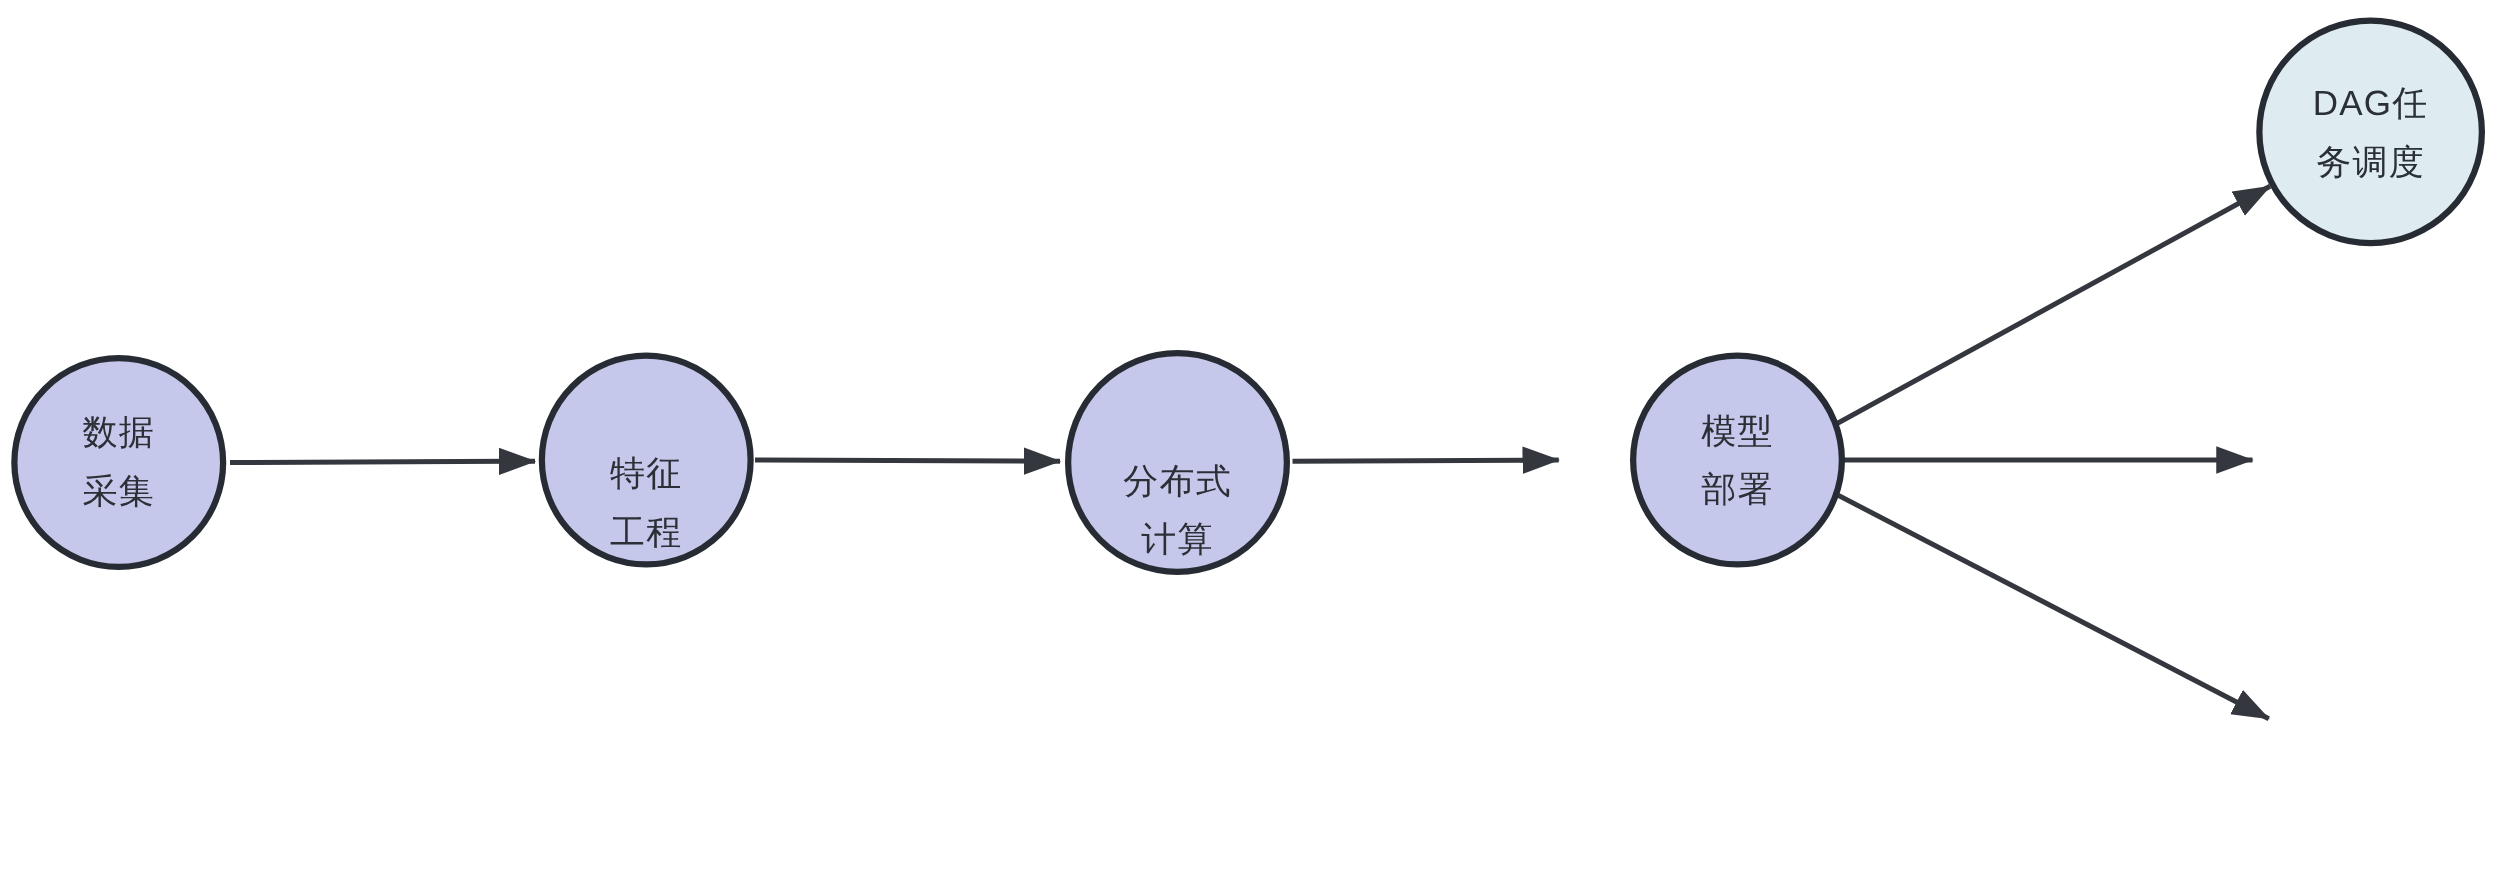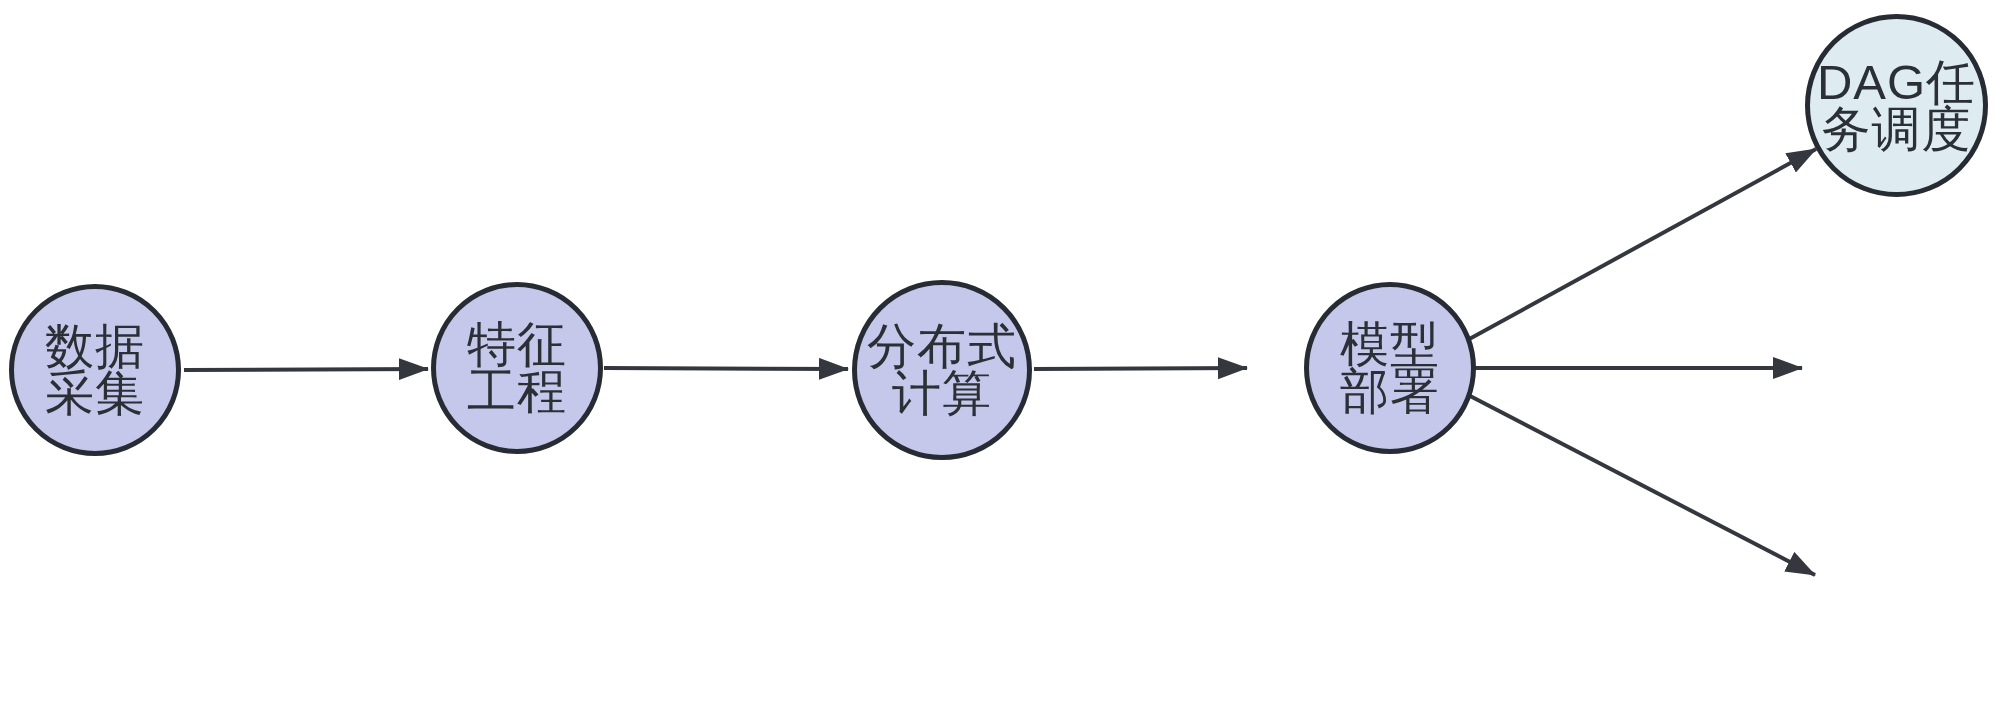--- a/index.html
+++ b/index.html
@@ -42,21 +42,21 @@
     position: absolute;
     border-radius: 50%;
     border: 5px solid var(--node-border);
     box-sizing: border-box;
     display: flex;
     flex-direction: column;
     align-items: center;
     justify-content: center;
     text-align: center;
     color: var(--text-color);
-    font-size: 49px;
+    font-size: 28px;
     line-height: 47px;
     letter-spacing: 1px;
     user-select: none;
   }
   .node.stage { background: var(--stage-fill); }
   .node.output { background: var(--output-fill); }
   .node .label-line { display: block; white-space: nowrap; }
 </style>
 </head>
 <body>
@@ -75,26 +75,26 @@
     <line class="edge" x1="1420" y1="366" x2="1816" y2="149" marker-end="url(#arrowhead)"></line>
     <line class="edge" x1="1420" y1="368" x2="1802" y2="368" marker-end="url(#arrowhead)"></line>
     <line class="edge" x1="1420" y1="370" x2="1815" y2="575" marker-end="url(#arrowhead)"></line>
   </svg>
 
   <div class="node stage" style="left:9px; top:284px; width:172px; height:172px;font-family:Liberation Serif, serif;">
     <span class="label-line">数据</span>
     <span class="label-line">采集</span>
   </div>
 
-  <div class="node stage" style="left:431px; top:282px; width:172px; height:172px;">
+  <div class="node stage" style="left:431px; top:282px; width:172px; height:172px;justify-content:flex-end;">
     <span class="label-line">特征</span>
     <span class="label-line">工程</span>
   </div>
 
-  <div class="node stage" style="left:852px; top:280px; width:180px; height:180px;">
+  <div class="node stage" style="left:852px; top:280px; width:180px; height:180px;justify-content:flex-end;">
     <span class="label-line">分布式</span>
     <span class="label-line">计算</span>
   </div>
 
   <div class="node stage" style="left:1304px; top:282px; width:172px; height:172px;">
     <span class="label-line">模型</span>
     <span class="label-line">部署</span>
   </div>
 
   <div class="node output" style="left:1805px; top:14px; width:183px; height:183px;">

